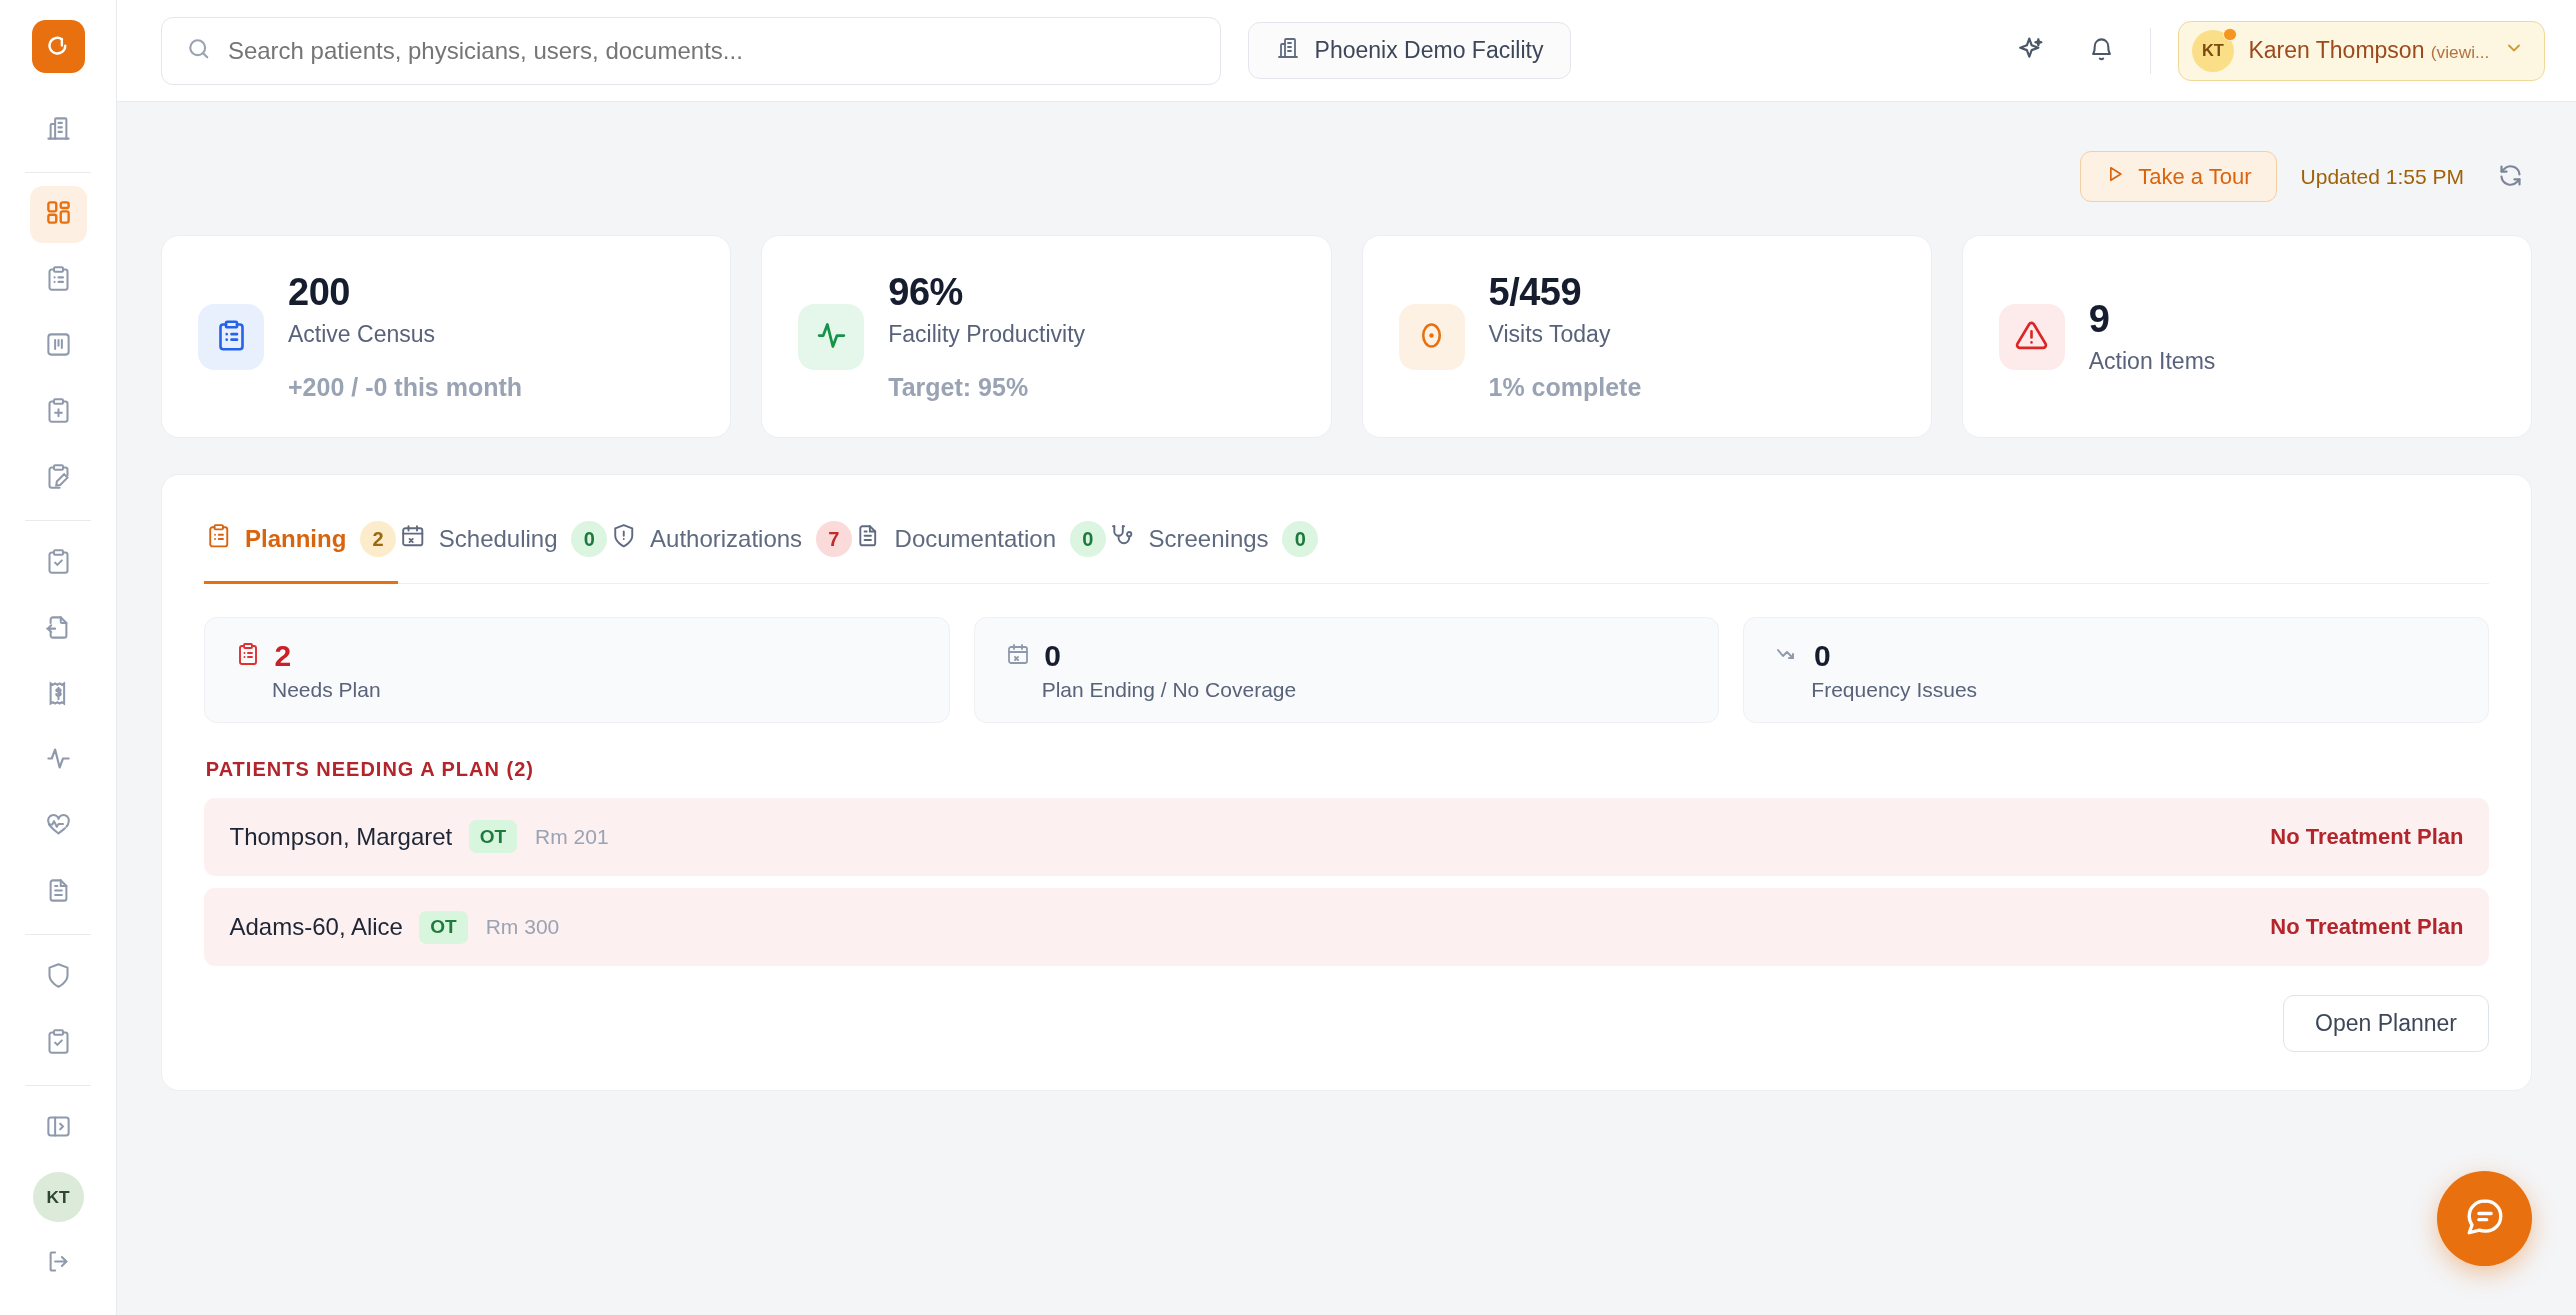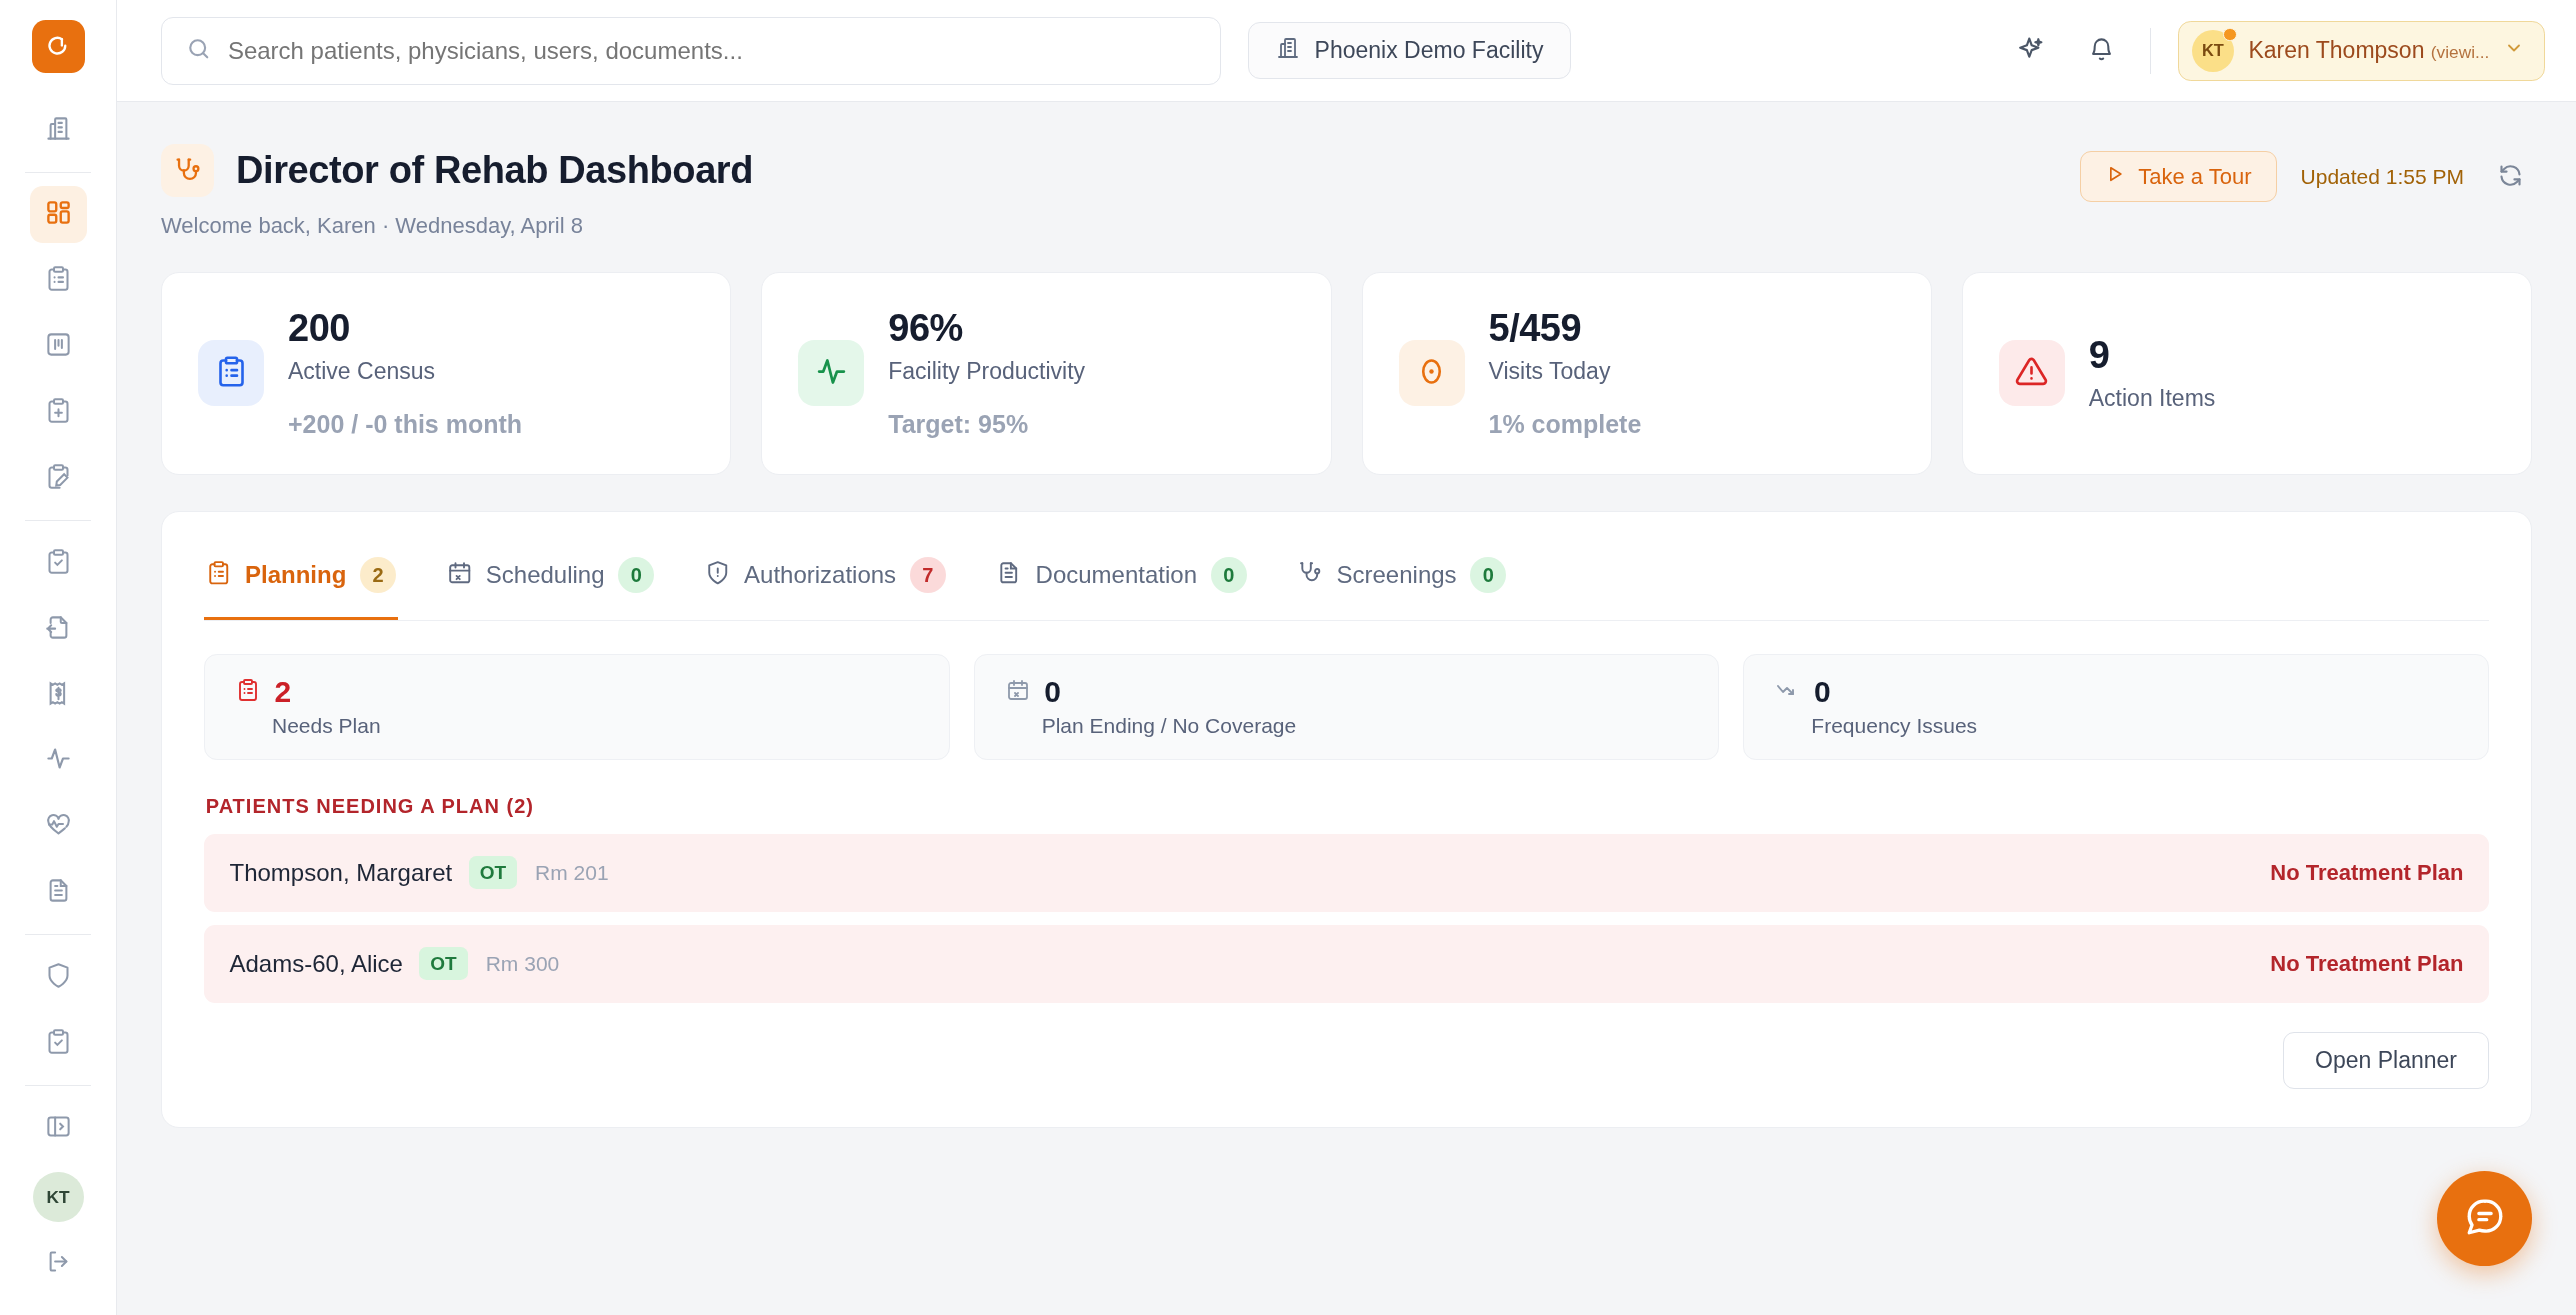--- a/index.html
+++ b/index.html
@@ -127,21 +127,21 @@
   .kpi-val { font-size: 38px; font-weight: bold; color: #161d2e; letter-spacing: -0.5px; }
   .kpi-label { font-size: 23px; color: #58627a; margin-top: 7.3px; }
   .kpi-sub { font-size: 25px; color: #9aa3b4; margin-top: 25px; font-weight: bold; }
 
   
   .panel {
     margin-top: 36px; background: #fff;
     border: 0.9px solid #eceef2; border-radius: 18px;
     padding: 0 42px 38px 42px;
   }
-  .tabs { display: flex; gap: 47px; border-bottom: 0.9px solid #edeff3; padding-top: 36px; }
+  .tabs { display: flex; border-bottom: 0.9px solid #edeff3; padding-top: 36px; }
   .tab {
     display: flex; align-items: center; gap: 13.7px;
     padding: 9px 1.8px 24px 1.8px; font-size: 24px; color: #5d6舒; color: #5f6a80;
     border-bottom: 3.6px solid transparent; position: relative; top: 0.9px;
   }
   .tab.active { color: #d9640d; border-bottom-color: #e8700f; font-weight: bold; }
   .badge {
     min-width: 36px; height: 36px; border-radius: 18px; padding: 0 11px;
     display: flex; align-items: center; justify-content: center;
     font-size: 20px; font-weight: bold;
@@ -426,34 +426,20 @@
                 <path d="m6 9 6 6 6-6"></path>
               </svg>
           </span>
         </div>
       </div>
     </div>
 
     <div class="content">
 
       <div class="page-head">
-        <div>
-          <div class="title-row">
-            <div class="title-icon">
-              <svg width="29" height="29" viewBox="0 0 24 24" fill="none" stroke="currentColor" stroke-width="1.9" stroke-linecap="round" stroke-linejoin="round">
-                <path d="M5 3v5a4 4 0 0 0 8 0V3"></path>
-                  <path d="M5 3H3.8M13 3h1.2"></path>
-                <path d="M9 12v2a5 5 0 0 0 10 0v-1.2"></path>
-                  <circle cx="19" cy="10.5" r="2"></circle>
-              </svg>
-            </div>
-            <h1>Director of Rehab Dashboard</h1>
-          </div>
-          <div class="welcome">Welcome back, Karen · Wednesday, April 8</div>
-        </div>
 
         <div class="head-right">
           <div class="tour-btn">
             <span>
               <svg width="20" height="20" viewBox="0 0 24 24" fill="none" stroke="currentColor" stroke-width="2" stroke-linejoin="round">
                   <path d="M7 4.5 19 12 7 19.5z"></path>
                 </svg>
             </span>
             <span>Take a Tour</span>
           </div>

